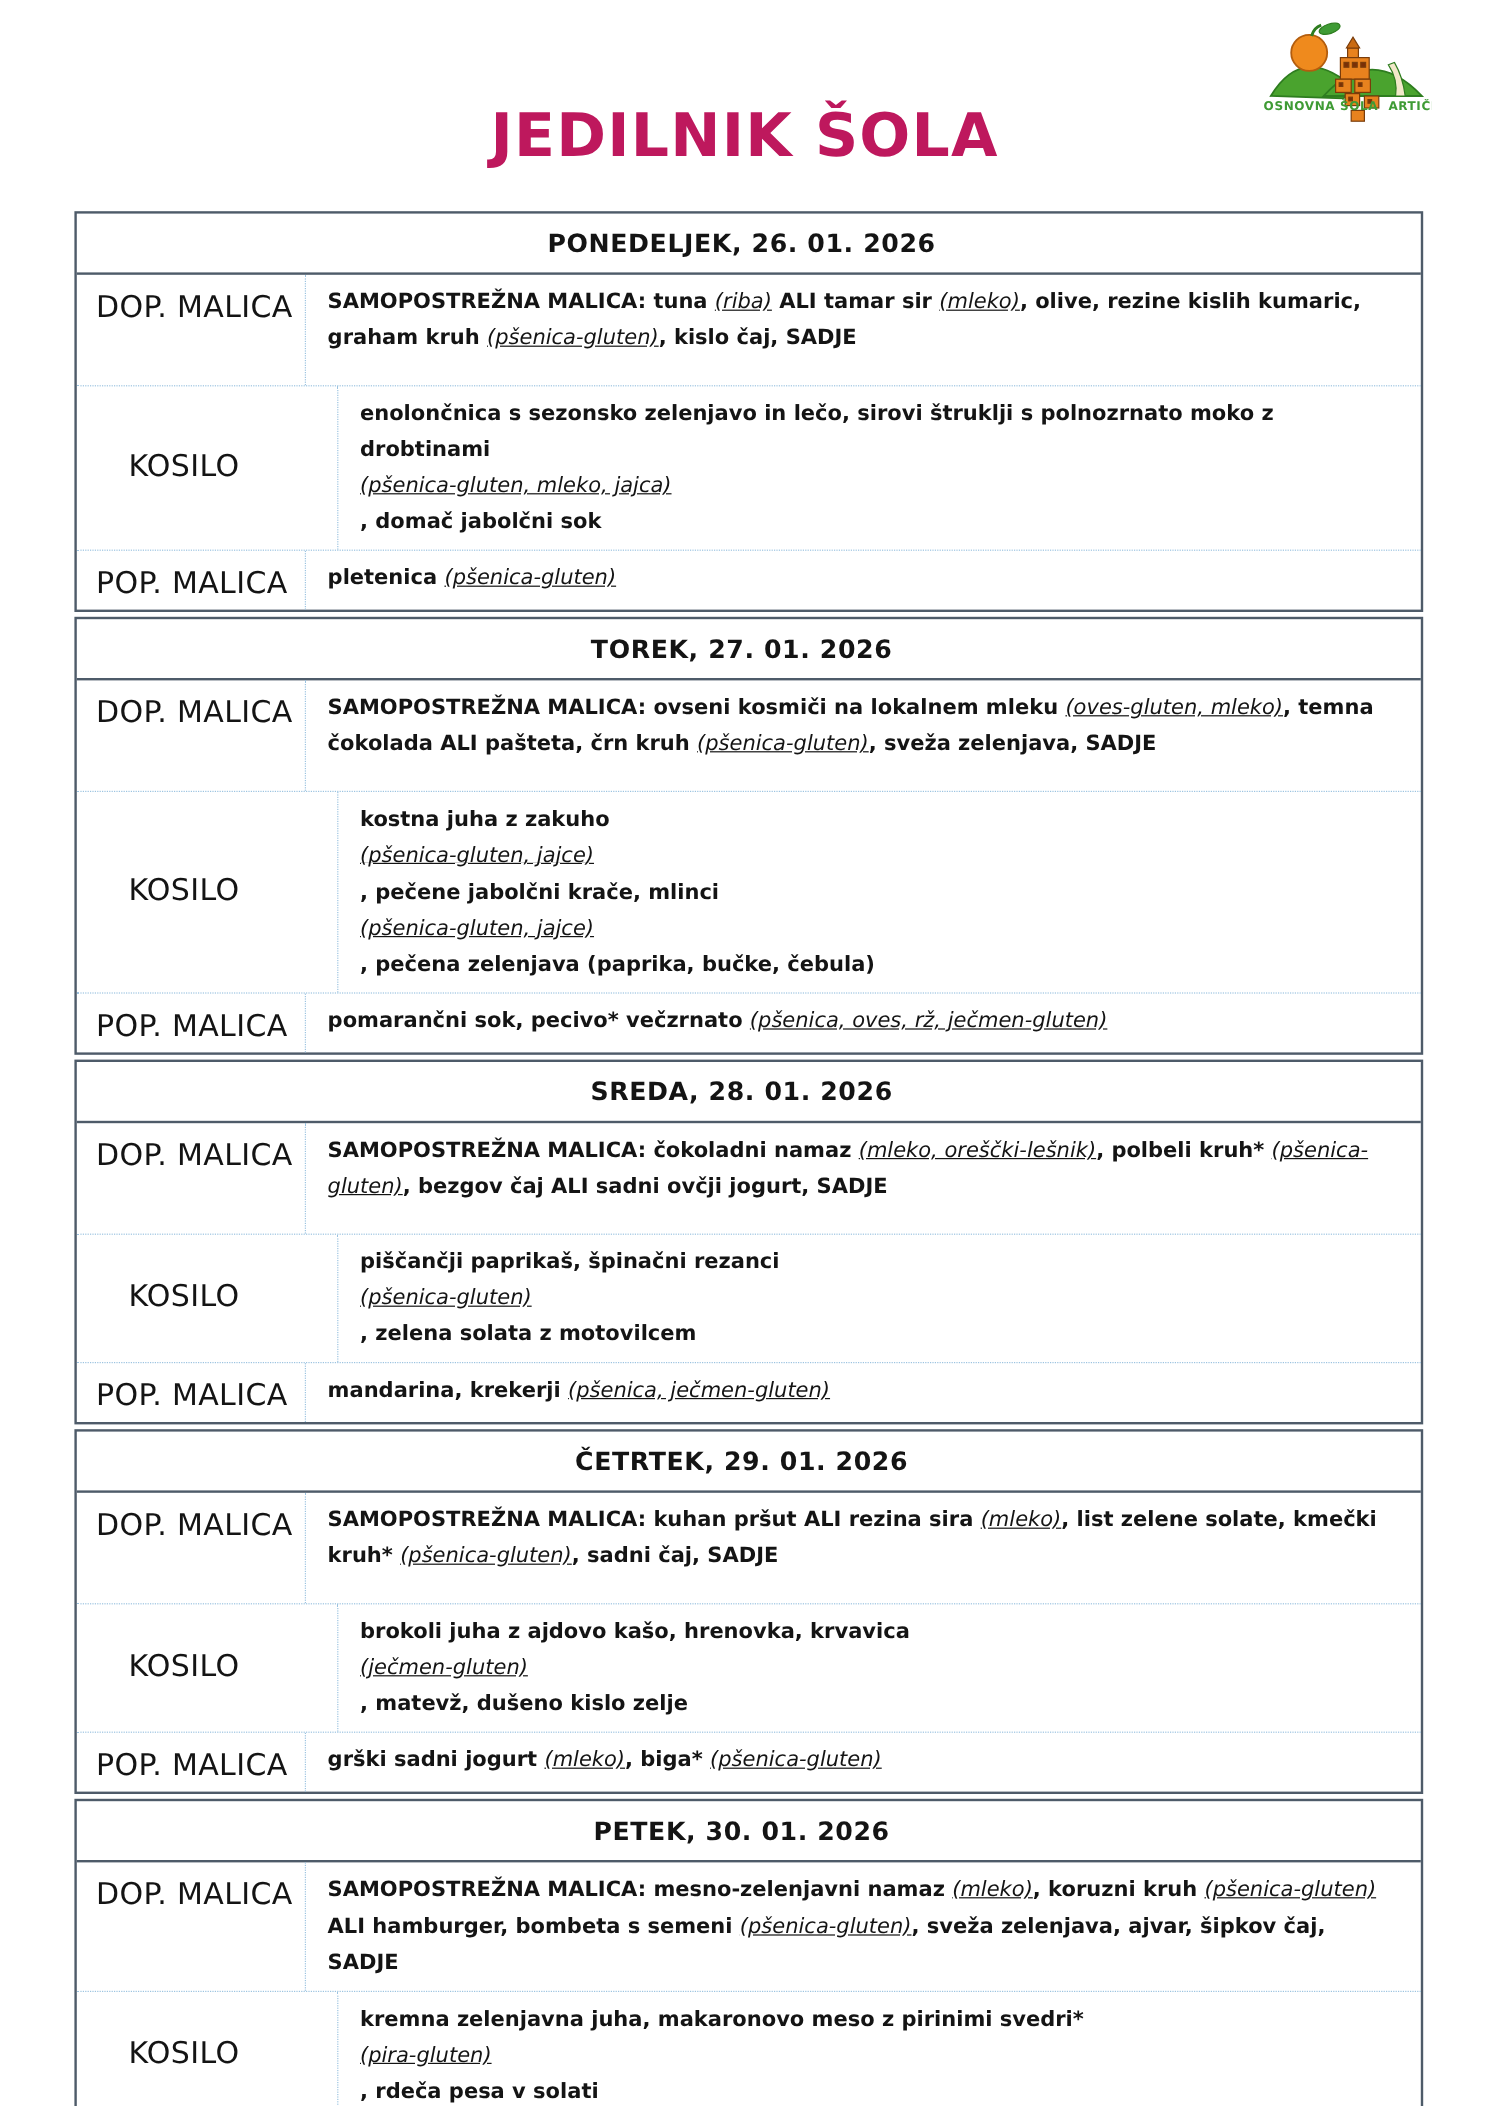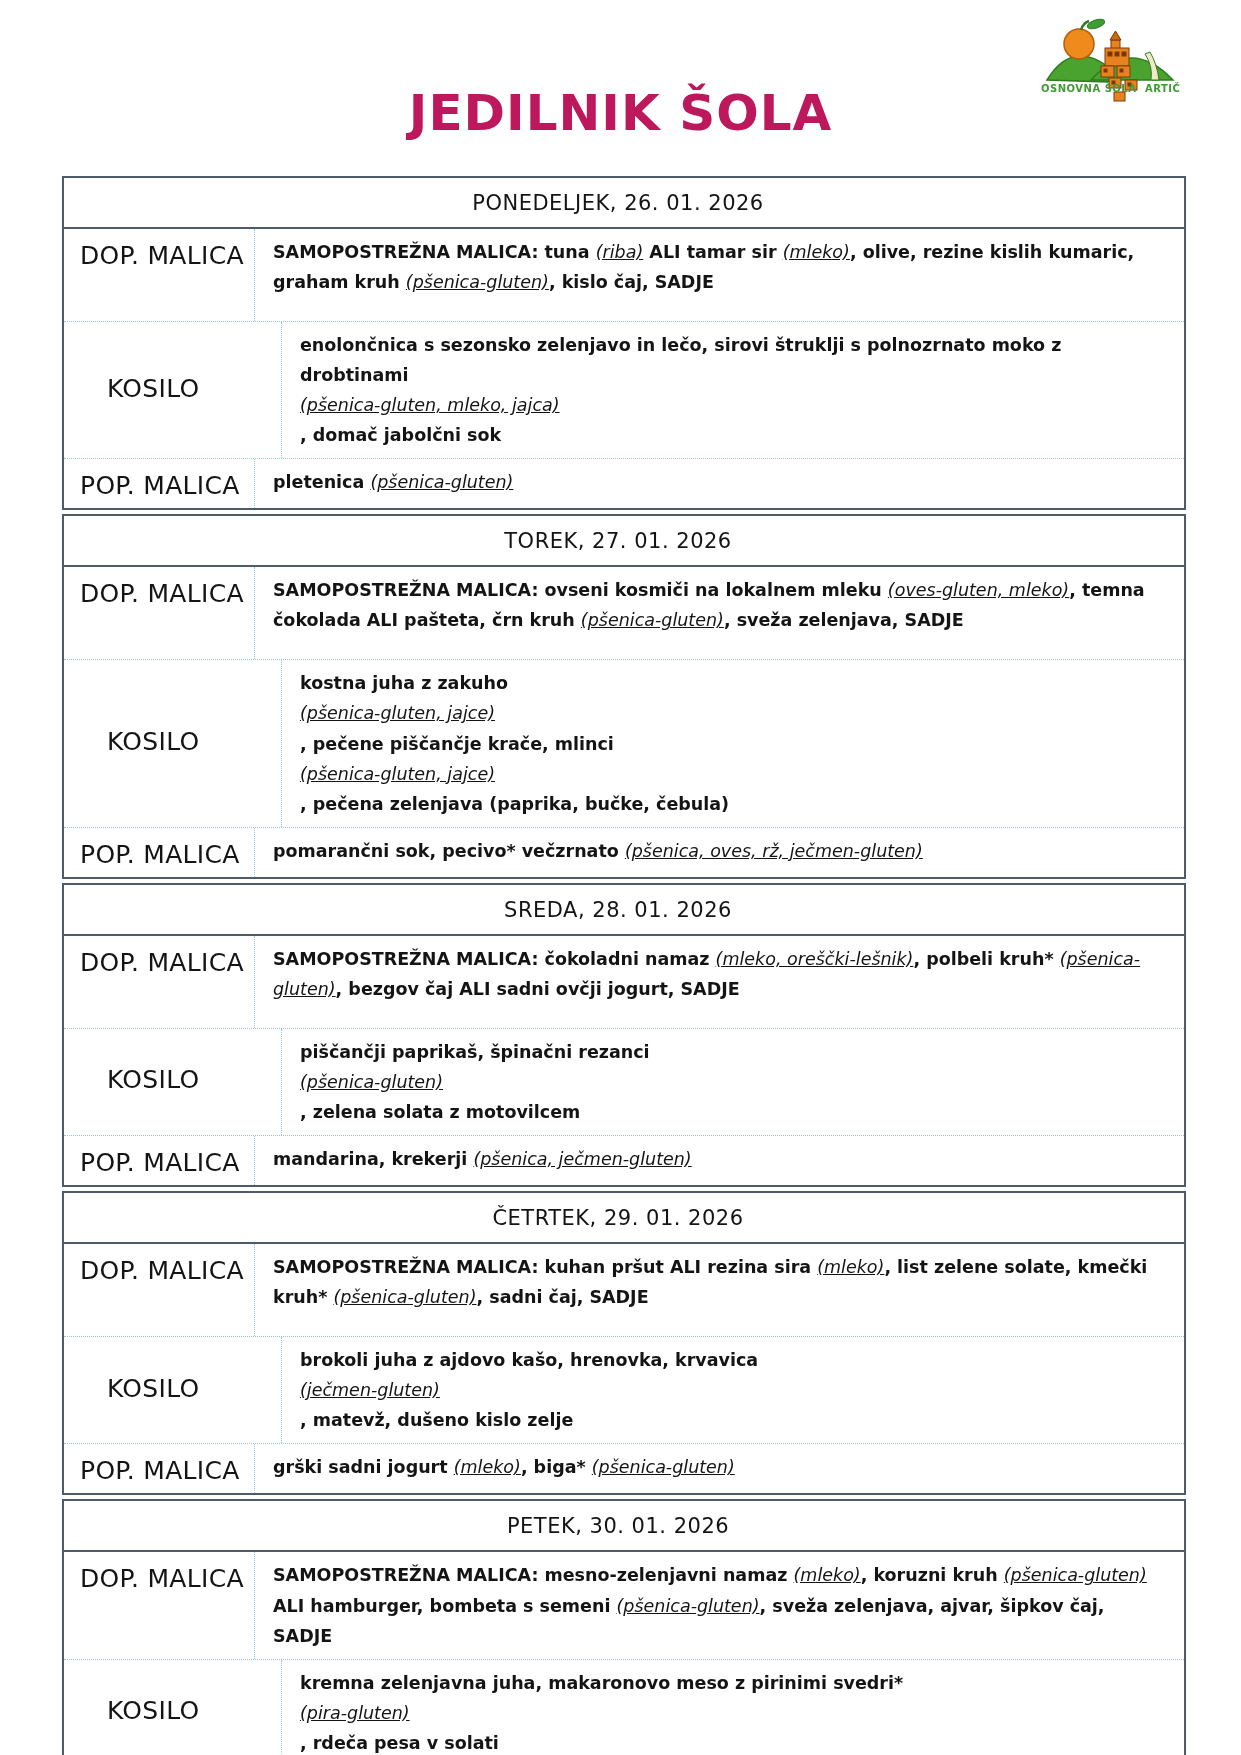--- a/index.html
+++ b/index.html
@@ -4,36 +4,36 @@
 <style>
   html, body { margin: 0; padding: 0; }
   body {
     width: 1241px; height: 1755px;
     background: #ffffff;
     font-family: "DejaVu Sans", sans-serif;
     color: #141414;
     position: relative;
     overflow: hidden;
   }
-  .logo-wrap { position: absolute; top: 18px; right: 60px; width: 140px; height: 92px; }
+  .logo-wrap { position: absolute; top: 18px; right: 48px; width: 140px; height: 92px; }
   .page-title {
     margin: 84px 0 0 0;
     text-align: center;
     font-size: 50px;
     font-weight: 700;
     letter-spacing: 1px;
     color: #be185d;
   }
   .menu-table { width: 1124px; margin: 34px 0 0 62px; }
   .day-block { border: 2px solid #4e5b69; margin-top: 4px; background: #fff; }
   .day-block:first-child { margin-top: 0; }
   .day-header {
     text-align: center;
     font-size: 21px;
-    font-weight: 400;
+    font-weight: 700;
     letter-spacing: 0.5px;
     padding: 13px 12px 12px 0;
     border-bottom: 2px solid #4e5b69;
   }
   .menu-row { display: flex; align-items: stretch; }
   .menu-row + .menu-row { border-top: 1px dotted #9cc3e0; }
   .row-label {
     flex: 0 0 168px;
     padding: 12px 6px 8px 16px;
     font-size: 25px;
@@ -118,21 +118,21 @@
     <div class="day-header">TOREK, 27. 01. 2026</div>
     <div class="menu-row dop">
       <div class="row-label">DOP. MALICA</div>
       <div class="row-content"><span class="seg-b">SAMOPOSTREŽNA MALICA: ovseni kosmiči na lokalnem mleku </span><span class="seg-i">(oves-gluten, mleko)</span><span class="seg-b">, temna čokolada ALI pašteta, črn kruh </span><span class="seg-i">(pšenica-gluten)</span><span class="seg-b">, sveža zelenjava, SADJE</span></div>
     </div>
     <div class="menu-row kosilo">
       <div class="row-label">KOSILO</div>
       <div class="row-content">
           <span class="seg-b">kostna juha z zakuho </span>
           <span class="seg-i">(pšenica-gluten, jajce)</span>
-          <span class="seg-b">, pečene piščančje krače, mlinci </span>
+          <span class="seg-b">, pečene jabolčni krače, mlinci </span>
           <span class="seg-i">(pšenica-gluten, jajce)</span>
           <span class="seg-b">, pečena zelenjava (paprika, bučke, čebula)</span>
         </div>
     </div>
     <div class="menu-row pop">
       <div class="row-label">POP. MALICA</div>
       <div class="row-content"><span class="seg-b">pomarančni sok, pecivo* večzrnato </span><span class="seg-i">(pšenica, oves, rž, ječmen-gluten)</span></div>
     </div>
   </section>
 

